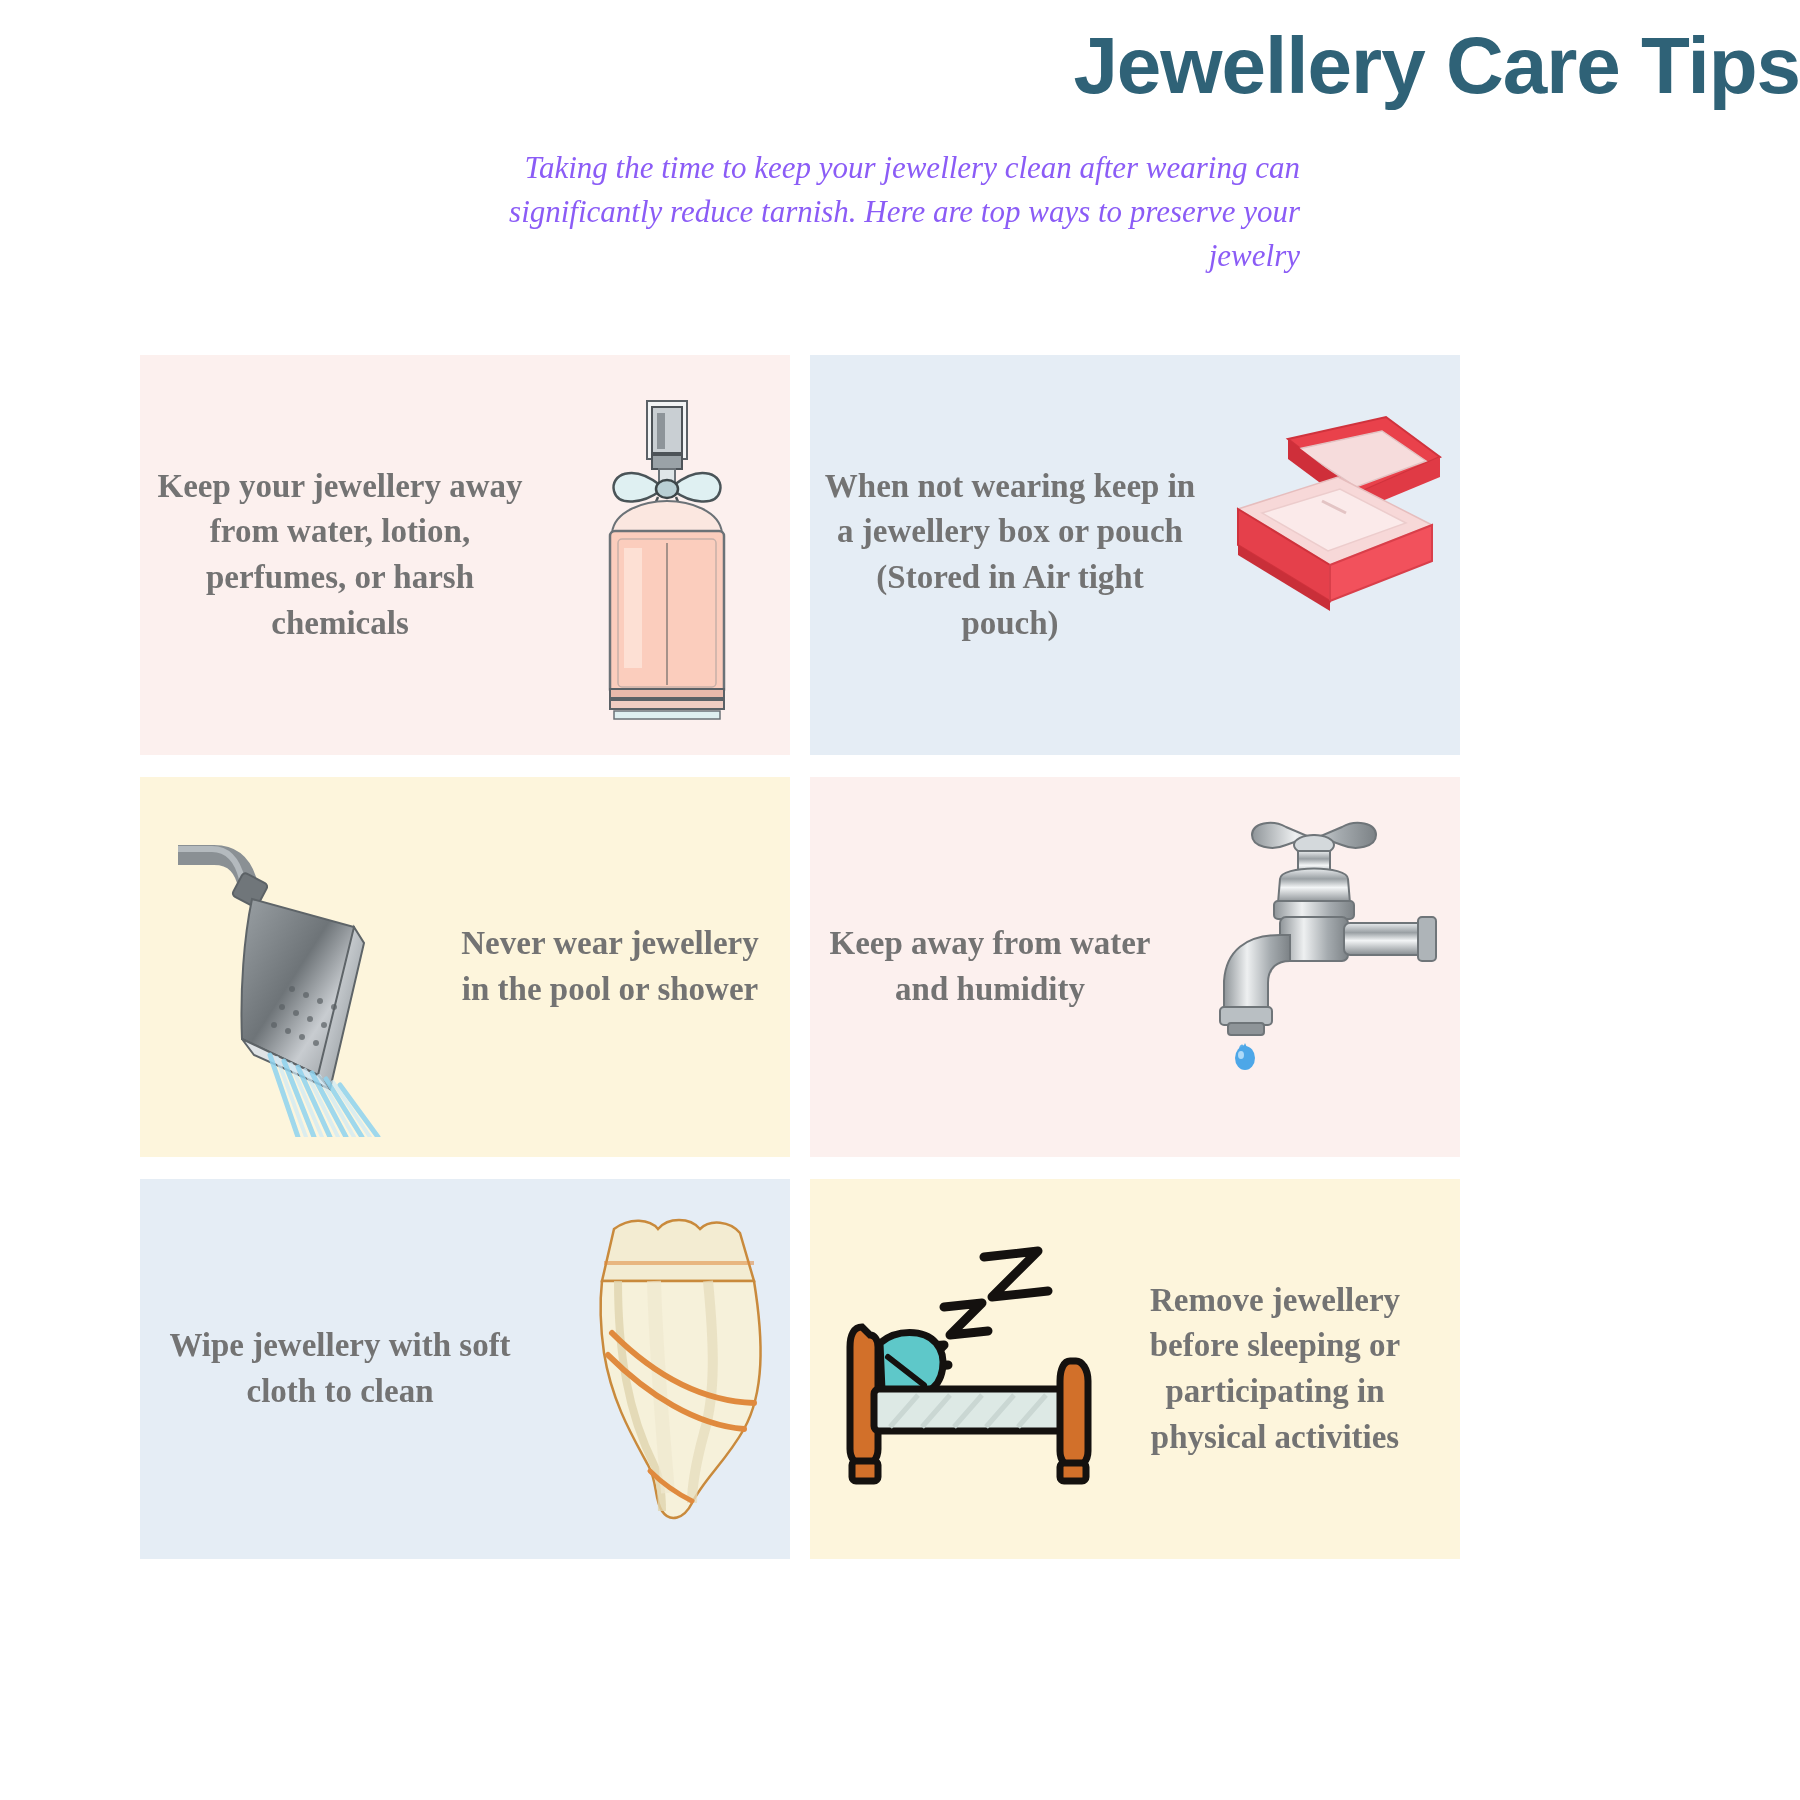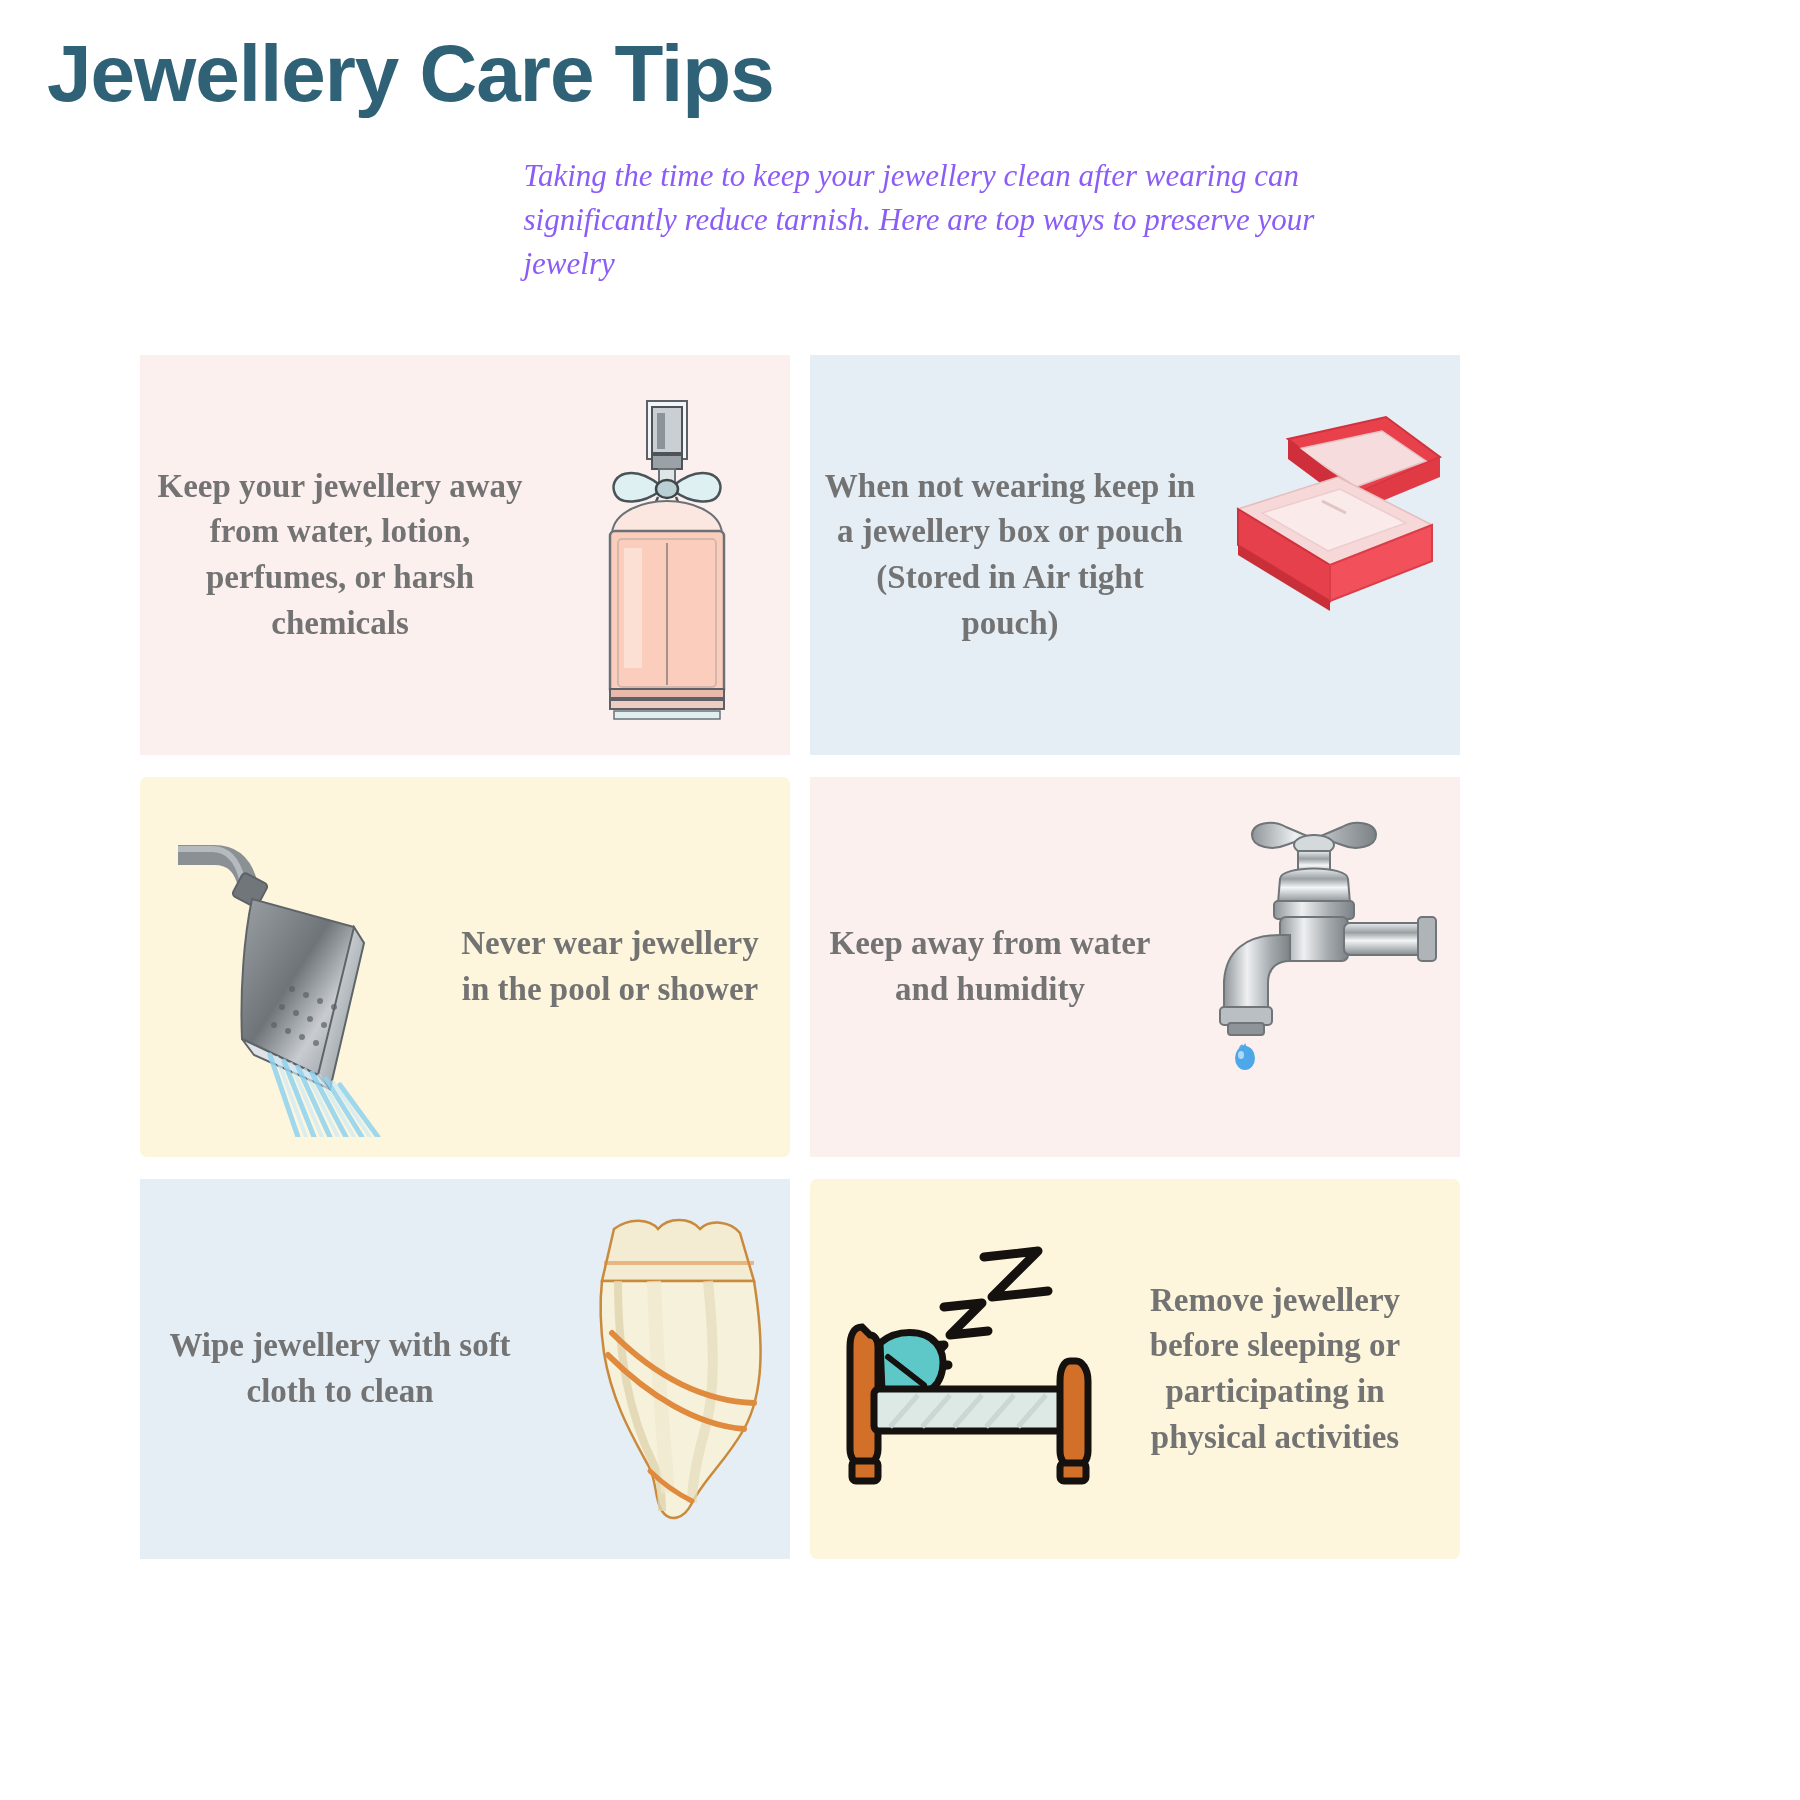--- a/index.html
+++ b/index.html
@@ -9,21 +9,21 @@
     font-family: "Liberation Serif", serif;
     overflow: hidden;
   }
   #page {
     position: relative;
     width: 1800px; height: 1800px;
     background: #ffffff;
   }
 
   
-  #header { padding-top: 28px; text-align: left; margin-left: 47px; }
+  #header { padding-top: 20px; text-align: right; }
   #title {
     font-family: "Liberation Sans", sans-serif;
     font-weight: bold;
     font-size: 80px;
     letter-spacing: -1px;
     color: #2f6277;
     line-height: 1.15;
   }
   #subtitle {
     margin: 34px auto 0;
@@ -46,21 +46,21 @@
     column-gap: 20px;
     row-gap: 22px;
   }
   .card {
     position: relative;
     display: flex;
     align-items: center;
     overflow: hidden;
   }
   .card.text-left  { flex-direction: row; }
-  .card.text-right { flex-direction: row-reverse; border-radius: 7px; }
+  .card.text-right { flex-direction: row-reverse; }
 
   .card-text {
     flex: 0 0 auto;
     width: 400px;
     text-align: center;
     font-family: "Liberation Serif", serif;
     font-weight: bold;
     font-size: 33px;
     line-height: 1.38;
     color: #737373;

